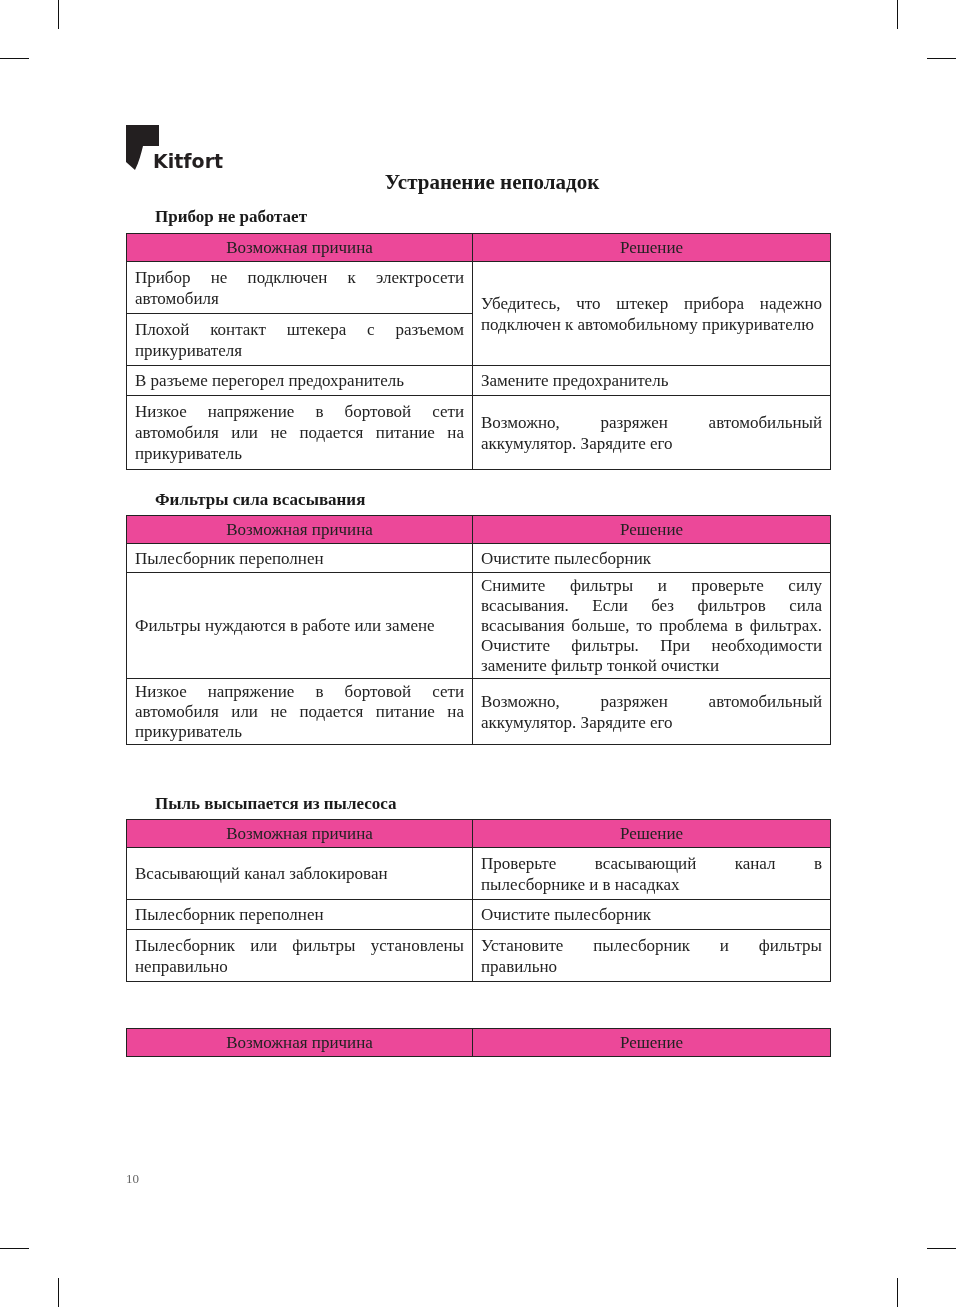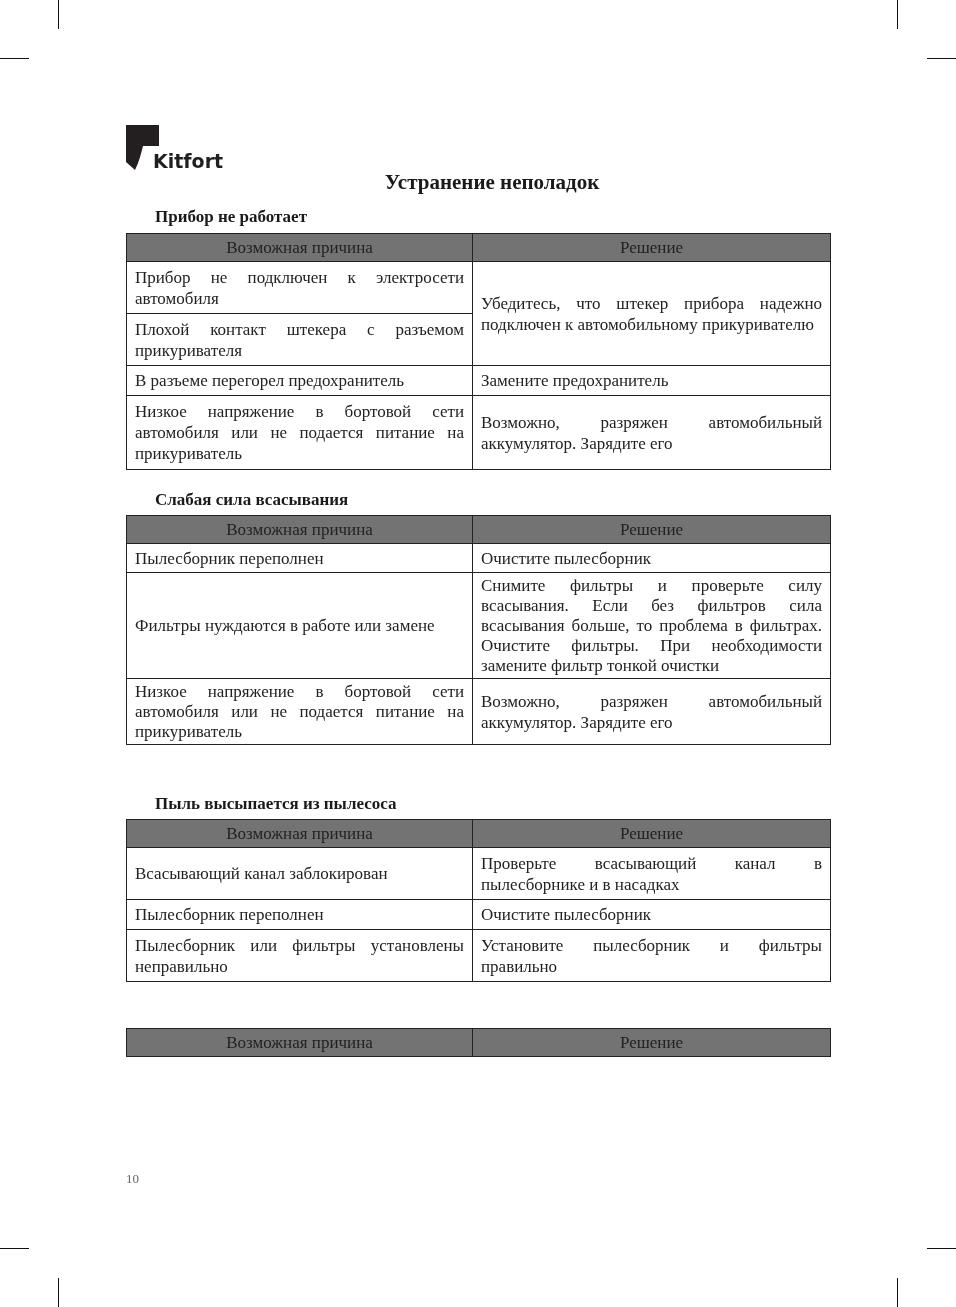--- a/index.html
+++ b/index.html
@@ -5,21 +5,21 @@
   html, body { margin:0; padding:0; background:#fff; }
   body { width:956px; height:1307px; position:relative; overflow:hidden; font-family:"Liberation Serif", serif; color:#222; }
   .crop { position:absolute; background:#111; }
   .logo { position:absolute; left:125px; top:124px; width:100px; height:50px; }
   .logo-mark { position:absolute; left:0; top:0; }
   .logo-text { position:absolute; left:28px; top:26px; font-family:"DejaVu Sans", sans-serif; font-weight:bold; font-size:19px; color:#231f20; letter-spacing:0px; }
   .title { position:absolute; left:0; width:984px; top:170px; text-align:center; font-weight:bold; font-size:21px; color:#1a1a1a; }
   .section-title { position:absolute; left:155px; font-weight:bold; font-size:17px; color:#1a1a1a; }
   table { position:absolute; left:126px; width:704px; border-collapse:collapse; table-layout:fixed; font-size:17px; line-height:21px; }
   th, td { border:1.5px solid #222; padding:0 8px; vertical-align:middle; }
-  th { background:#737373; font-weight:normal; text-align:center; height:27px; padding:0; color:#222; }
+  th { background:#ec4899; font-weight:normal; text-align:center; height:27px; padding:0; color:#222; }
   td { text-align:justify; text-align-last:left;margin-left:18px; }
   col.c1 { width:346px; }
   col.c2 { width:358px; }
   .page-num { position:absolute; left:126px; top:1171px; font-size:13px; color:#666; }
   .condensed { letter-spacing:-0.7px; white-space:nowrap; }
 </style>
 </head>
 <body>
 
 <div class="crop" style="left:58px;top:0;width:1px;height:29px;"></div>
@@ -62,21 +62,21 @@
     <td>В разъеме перегорел предохранитель</td>
     <td>Замените предохранитель</td>
   </tr>
   <tr style="height:74px;">
     <td>Низкое напряжение в бортовой сети автомобиля или не подается питание на прикуриватель</td>
     <td>Возможно, разряжен автомобильный аккумулятор. Зарядите его</td>
   </tr>
 </tbody>
   </table>
 
-<div class="section-title" style="top:490px;">Слабая сила всасывания</div>
+<div class="section-title" style="top:490px;">Фильтры сила всасывания</div>
 <table style="top:515px;">
   <colgroup>
       <col class="c1">
       <col class="c2">
     </colgroup>
   <tbody>
       <tr>
     <th>Возможная причина</th>
     <th>Решение</th>
   </tr>

